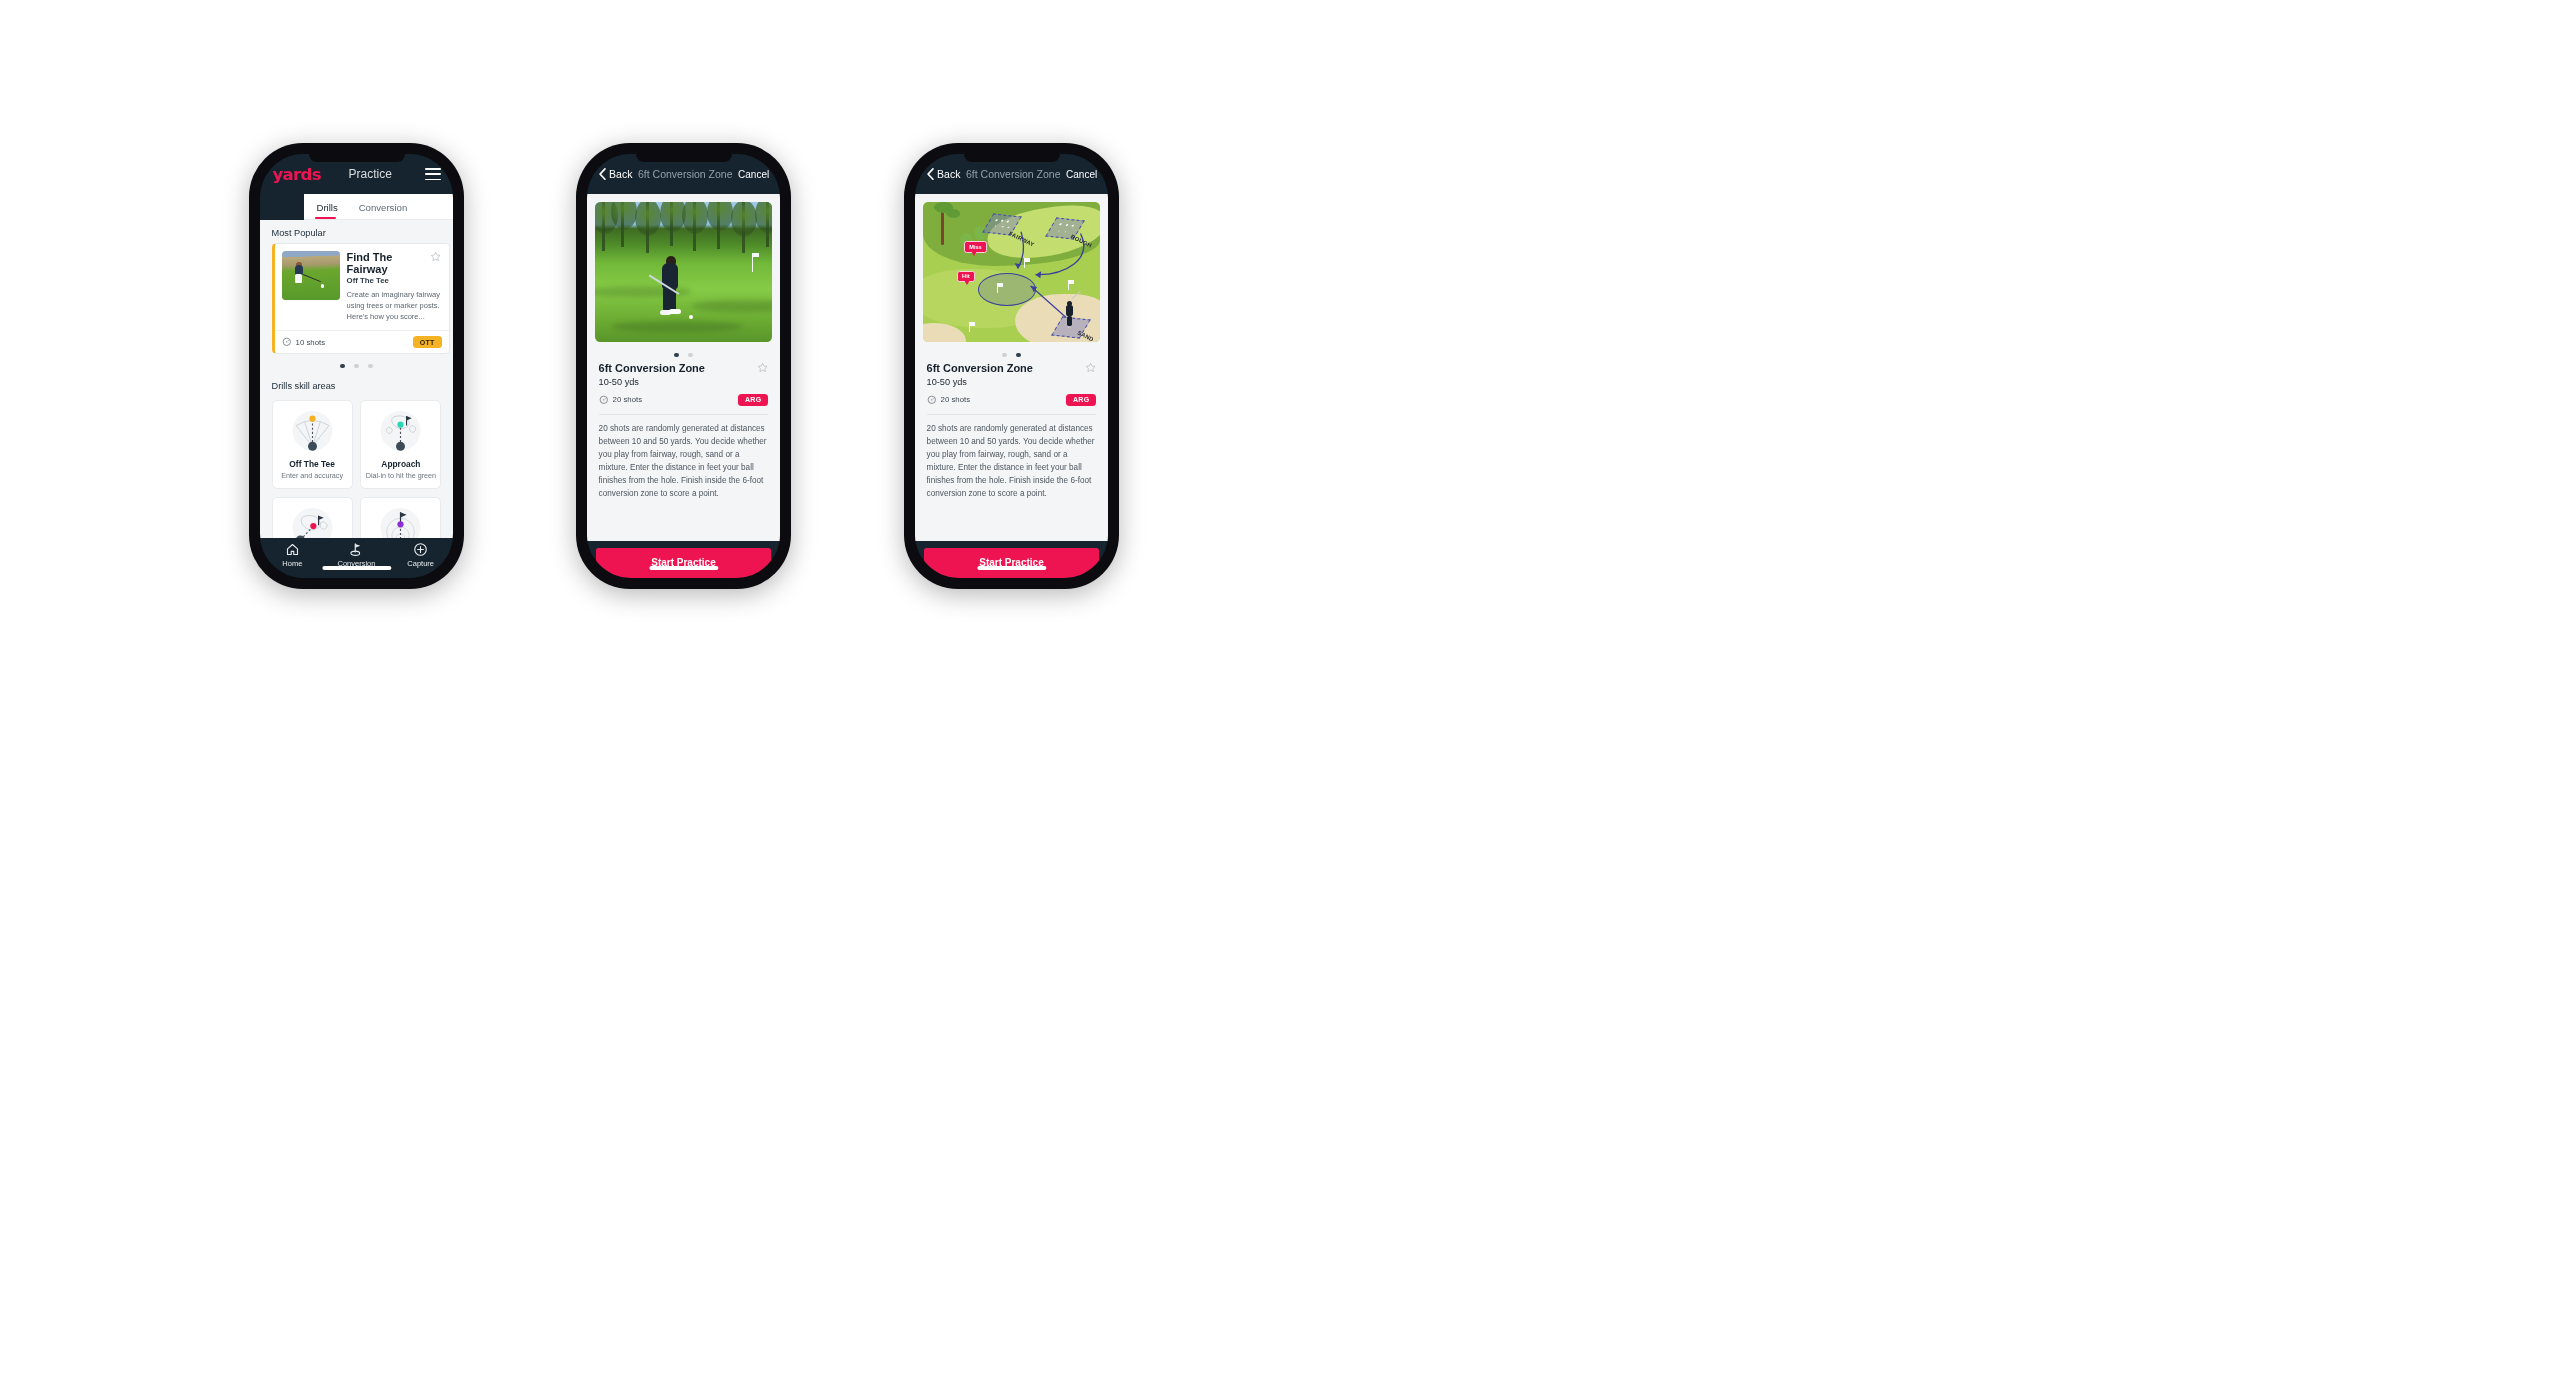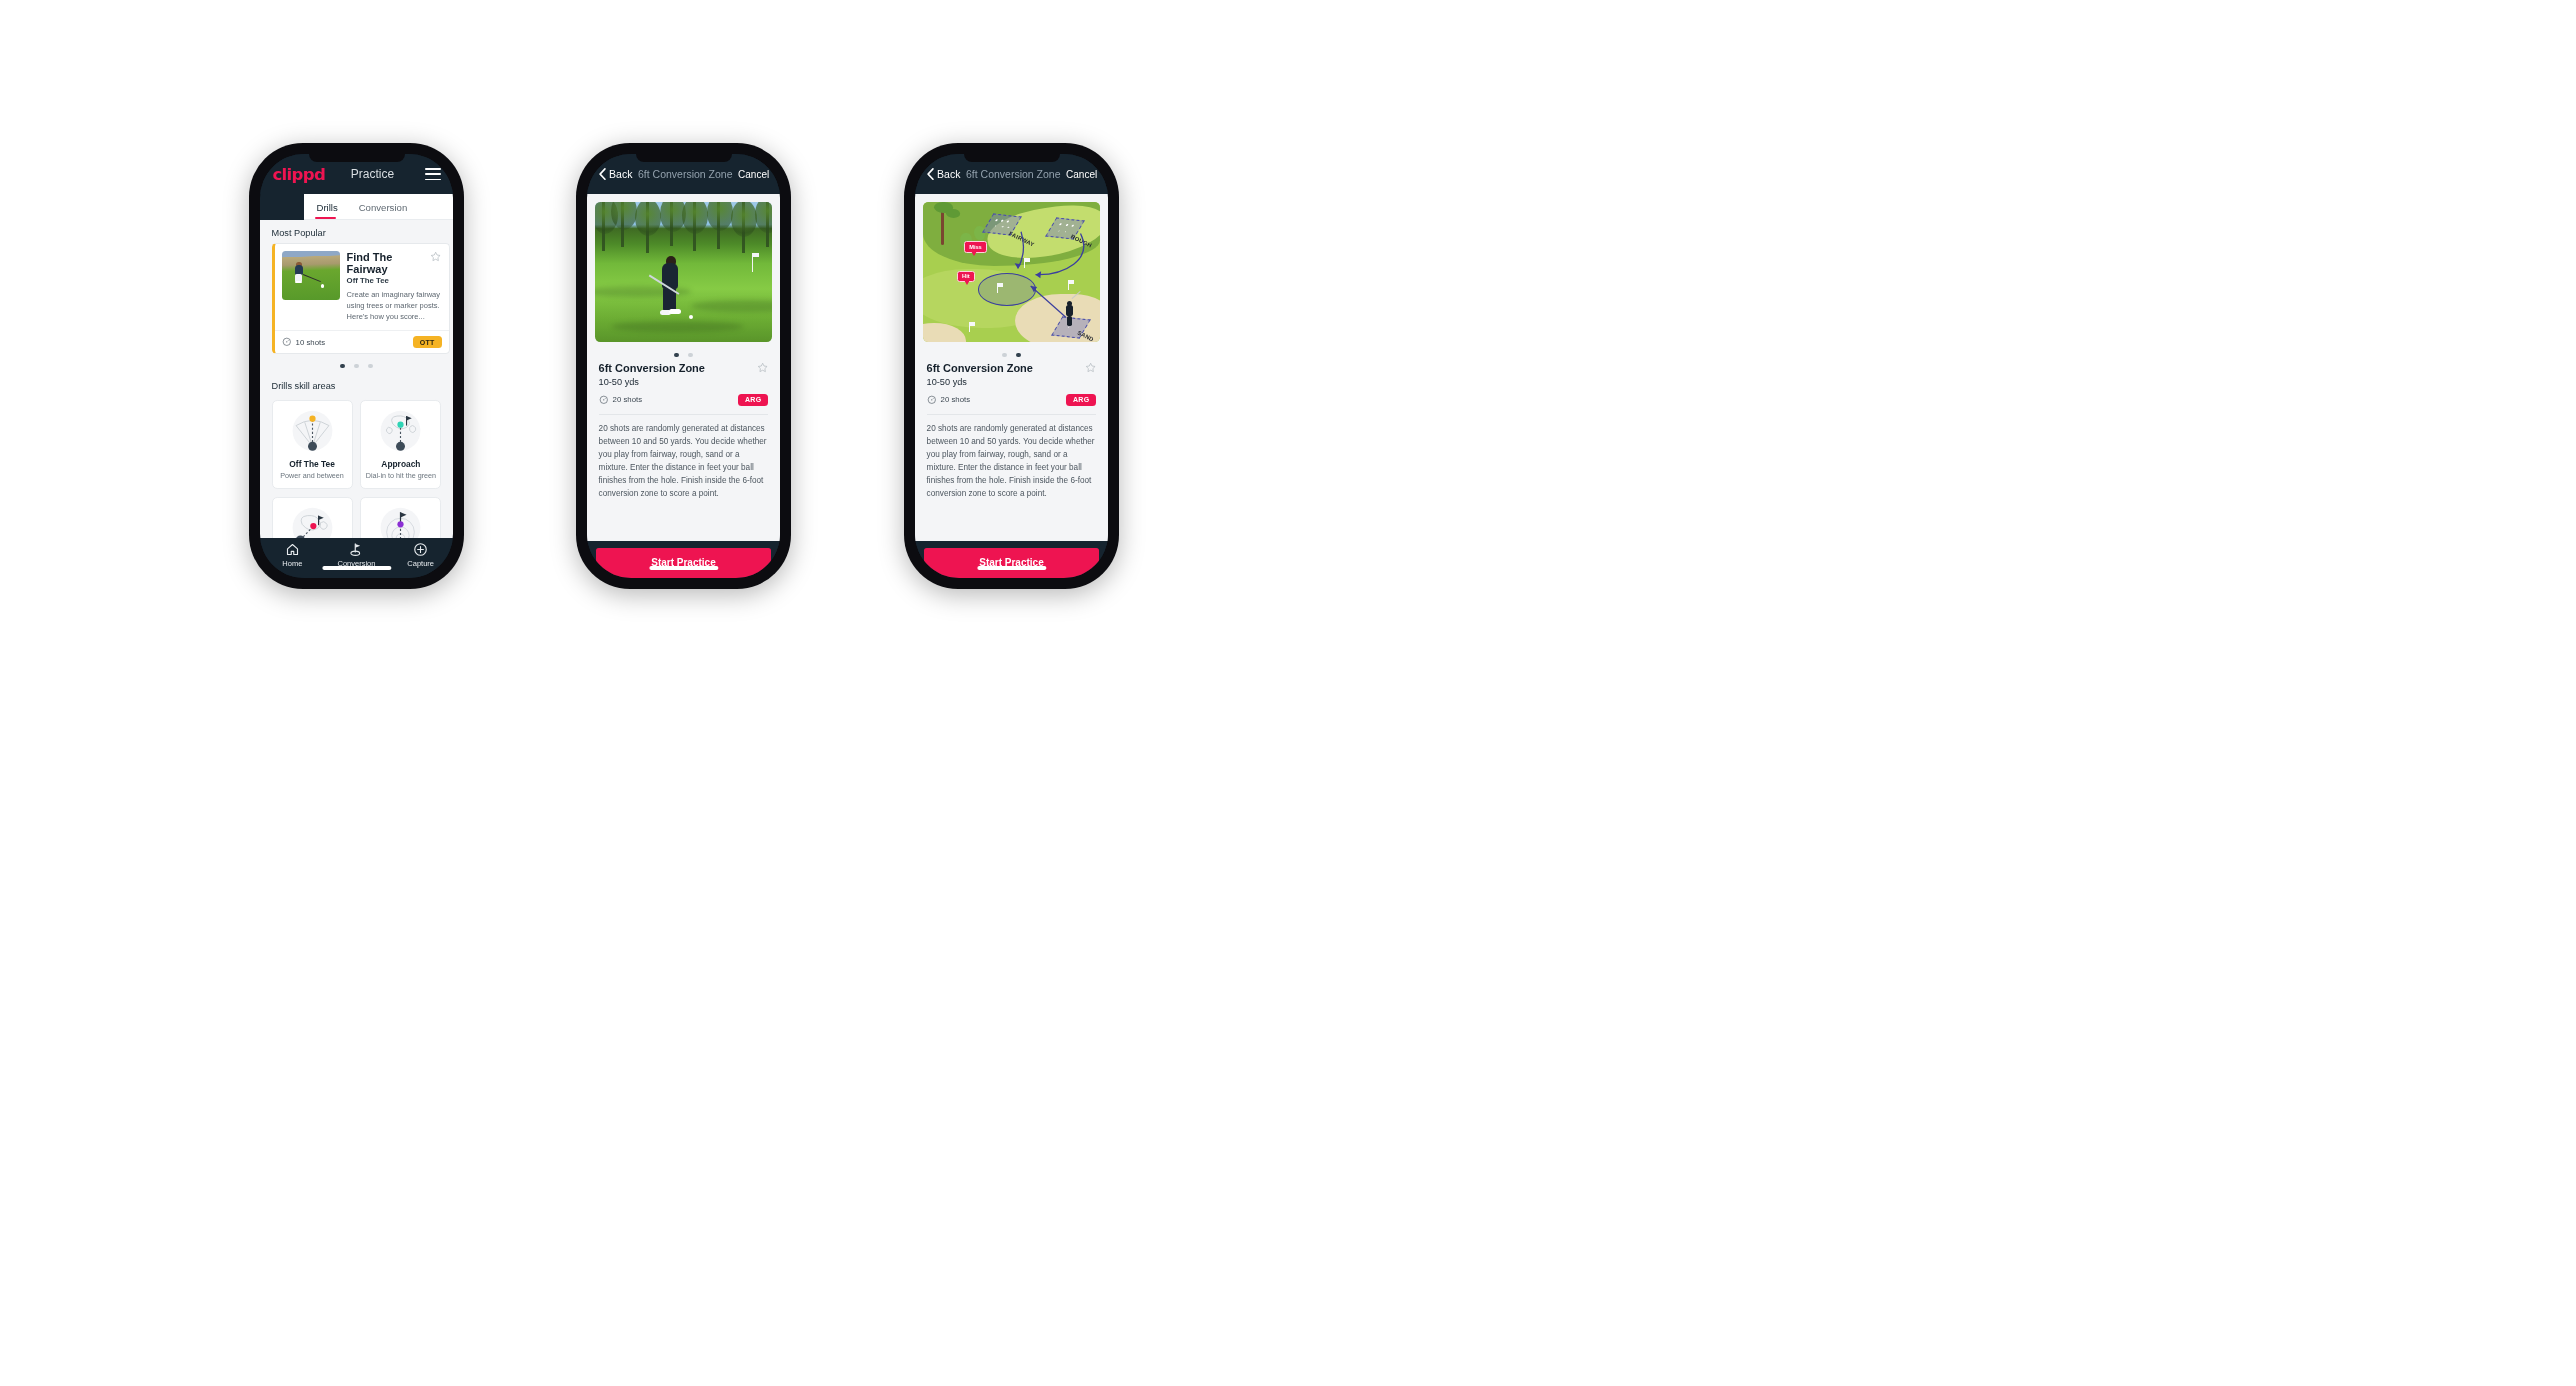--- a/index.html
+++ b/index.html
@@ -316,21 +316,21 @@
 </head>
 <body>
 
 <div class="stage">
 
   <div class="phone" id="phone1">
     <div class="phone-inner">
       <div class="notch"></div>
 
       <div class="p1-topbar">
-        <div class="logo">clippd</div>
+        <div class="logo">yards</div>
         <div class="p1-title">Practice</div>
         <div class="hamburger">
             <i></i>
             <i></i>
             <i></i>
           </div>
       </div>
 
       <div class="p1-tabs">
         <div class="p1-tab active">Drills</div>
@@ -394,21 +394,21 @@
               <svg width="51" height="45" viewBox="0 0 58 52">
                 <circle cx="29" cy="24" r="23" fill="#f4f5f7"></circle>
                 <path d="M29 42 L10 18 M29 42 L48 18 M29 42 L20 14 M29 42 L38 14" stroke="#c9ced3" stroke-width="1" fill="none"></path>
                 <path d="M10 18 Q29 6 48 18" stroke="#c9ced3" stroke-width="1" fill="none"></path>
                 <path d="M29 42 L29 10" stroke="#4a5560" stroke-width="1.3" stroke-dasharray="2.4 2.4"></path>
                 <circle cx="29" cy="42" r="5.2" fill="#3d4b58"></circle>
                 <circle cx="29" cy="10" r="3.6" fill="#f5b324"></circle>
               </svg>
             </div>
             <div class="skill-name">Off The Tee</div>
-            <div class="skill-desc">Power and between</div>
+            <div class="skill-desc">Enter and accuracy</div>
           </div>
 
           <div class="skill-card">
             <div class="skill-ico">
               <svg width="51" height="45" viewBox="0 0 58 52">
                 <circle cx="29" cy="24" r="23" fill="#f4f5f7"></circle>
                 <path d="M20 16 q-4 -8 5 -9 q9 -1 12 4 q5 5 -1 9 q-8 5 -16 -4z" fill="none" stroke="#c9ced3" stroke-width="1"></path>
                 <path d="M15 20 q-4 3 -1 6 q3 3 5 -1 q2 -4 -4 -5z" fill="none" stroke="#c9ced3" stroke-width="1"></path>
                 <path d="M43 18 q5 2 3 6 q-3 4 -6 0 q-2 -5 3 -6z" fill="none" stroke="#c9ced3" stroke-width="1"></path>
                 <path d="M29 42 L29 17" stroke="#4a5560" stroke-width="1.3" stroke-dasharray="2.4 2.4"></path>

